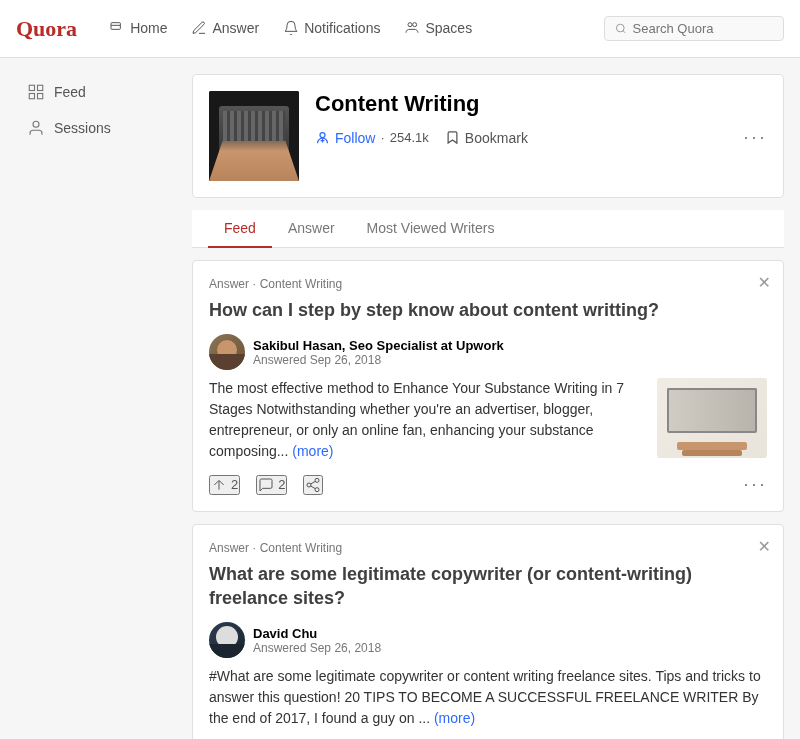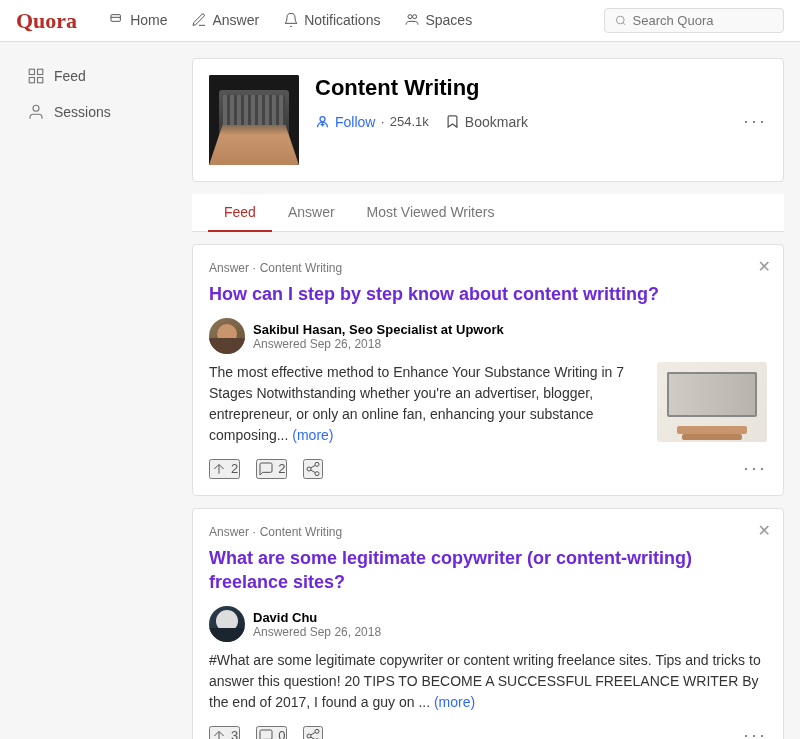--- a/index.html
+++ b/index.html
@@ -1,21 +1,21 @@
 <!DOCTYPE html>
 <html><head>
   <meta charset="utf-8">
   <style>
     * { box-sizing: border-box; margin: 0; padding: 0; }
     body { font-family: -apple-system, BlinkMacSystemFont, 'Segoe UI', sans-serif; background: #f6f6f6; color: #333; font-size: 14px; }
 
     
     .header {
       display: flex; align-items: center; background: #fff;
-      border-bottom: 1px solid #ddd; padding: 0 16px; height: 42px;
+      border-bottom: 1px solid #ddd; padding: 0 16px; height: 58px;
       position: sticky; top: 0; z-index: 100;
     }
     .logo { color: #b92b27; font-size: 22px; font-weight: 700; font-family: Georgia, serif; margin-right: 20px; }
     .nav-item {
       display: flex; align-items: center; gap: 5px;
       padding: 6px 12px; height: 42px; color: #555; text-decoration: none;
       font-size: 14px; cursor: pointer; border-bottom: 2px solid transparent;
     }
     .search-bar {
       margin-left: auto; display: flex; align-items: center;
@@ -92,21 +92,21 @@
       border-bottom: 2px solid transparent; margin-bottom: -1px;
     }
     .tab.active { color: #b92b27; border-bottom-color: #b92b27; font-weight: 500; }
 
     
     .answer-card {
       background: #fff; border: 1px solid #e0e0e0; border-radius: 4px;
       padding: 16px; margin-bottom: 12px; position: relative;
     }
     .answer-meta { font-size: 12px; color: #777; margin-bottom: 8px; }
-    .answer-question { font-size: 18px; font-weight: 700; color: #6d28d9; margin-bottom: 12px; line-height: 1.3; }
+    .answer-question { font-size: 18px; font-weight: 700; color: #404040; margin-bottom: 12px; line-height: 1.3; }
     .author-row { display: flex; align-items: center; gap: 8px; margin-bottom: 8px; }
     .avatar {
       width: 36px; height: 36px; border-radius: 50%; overflow: hidden; flex-shrink: 0;
       background: #8B9DC3; display: flex; align-items: center; justify-content: center;
       font-size: 14px; font-weight: 600; color: white;
     }
     .author-avatar-1 {
       background: linear-gradient(135deg, #8B7355 0%, #6B5335 100%);
       position: relative; overflow: hidden;
     }

